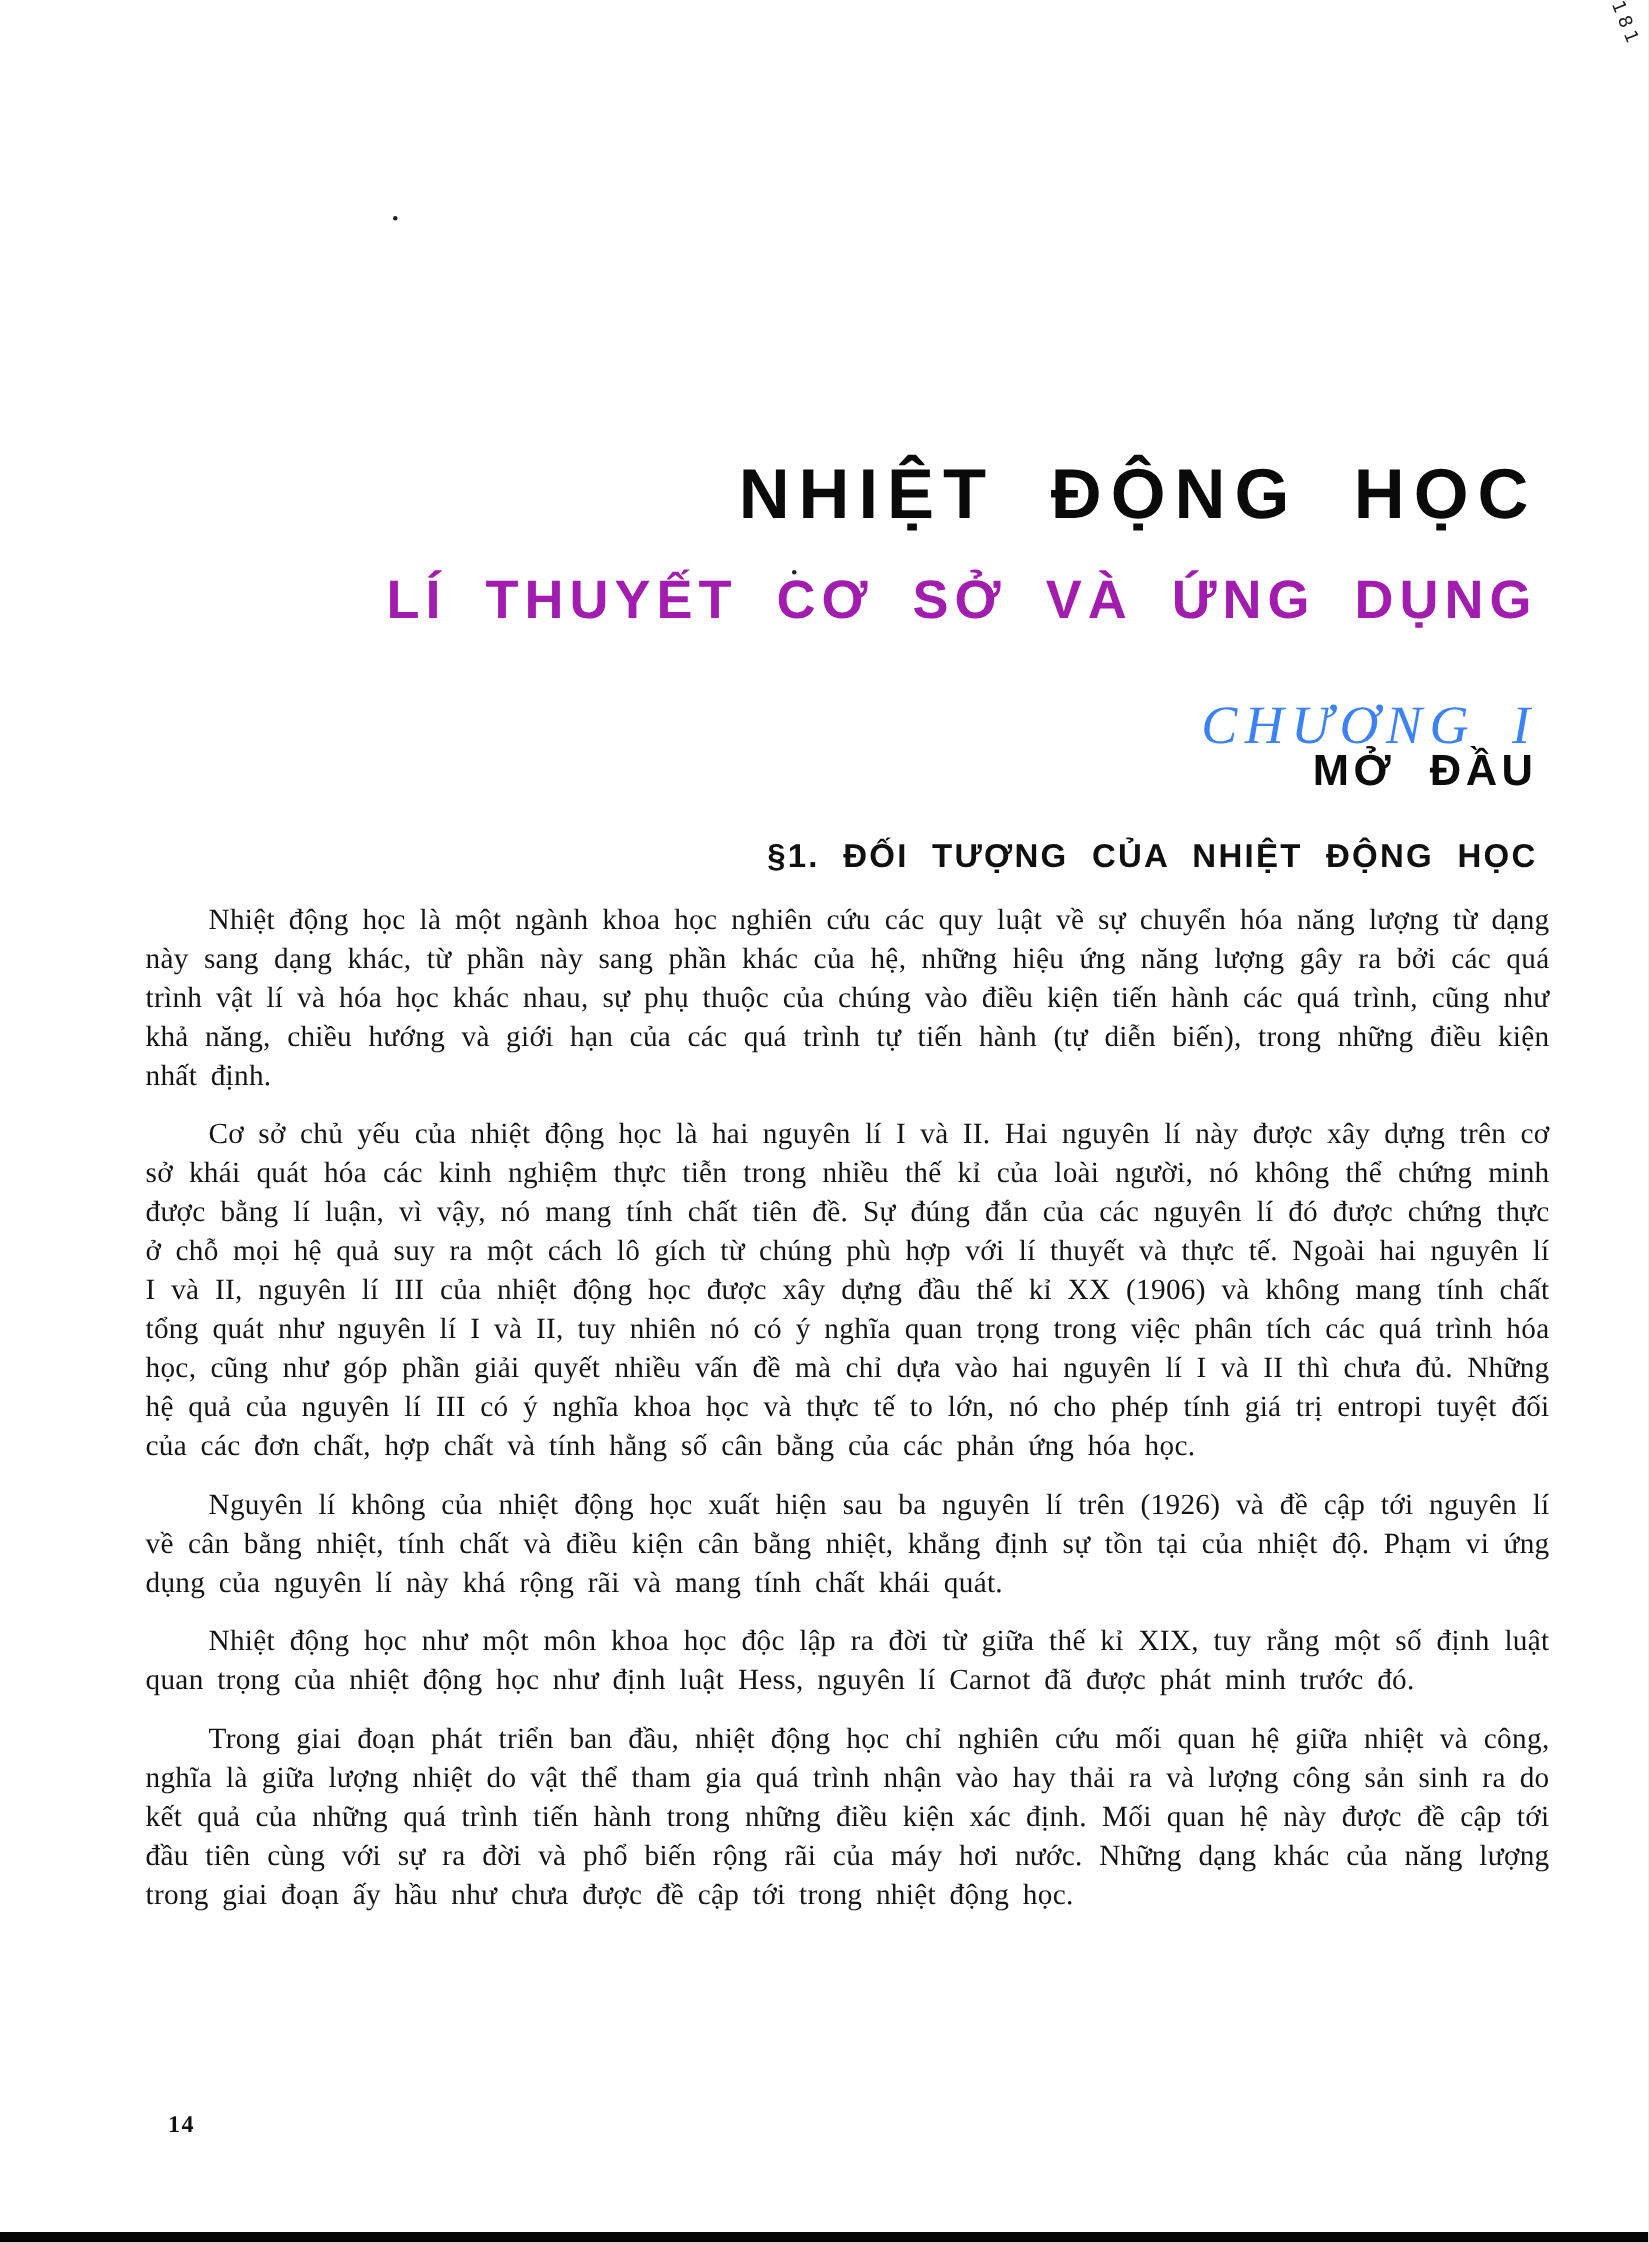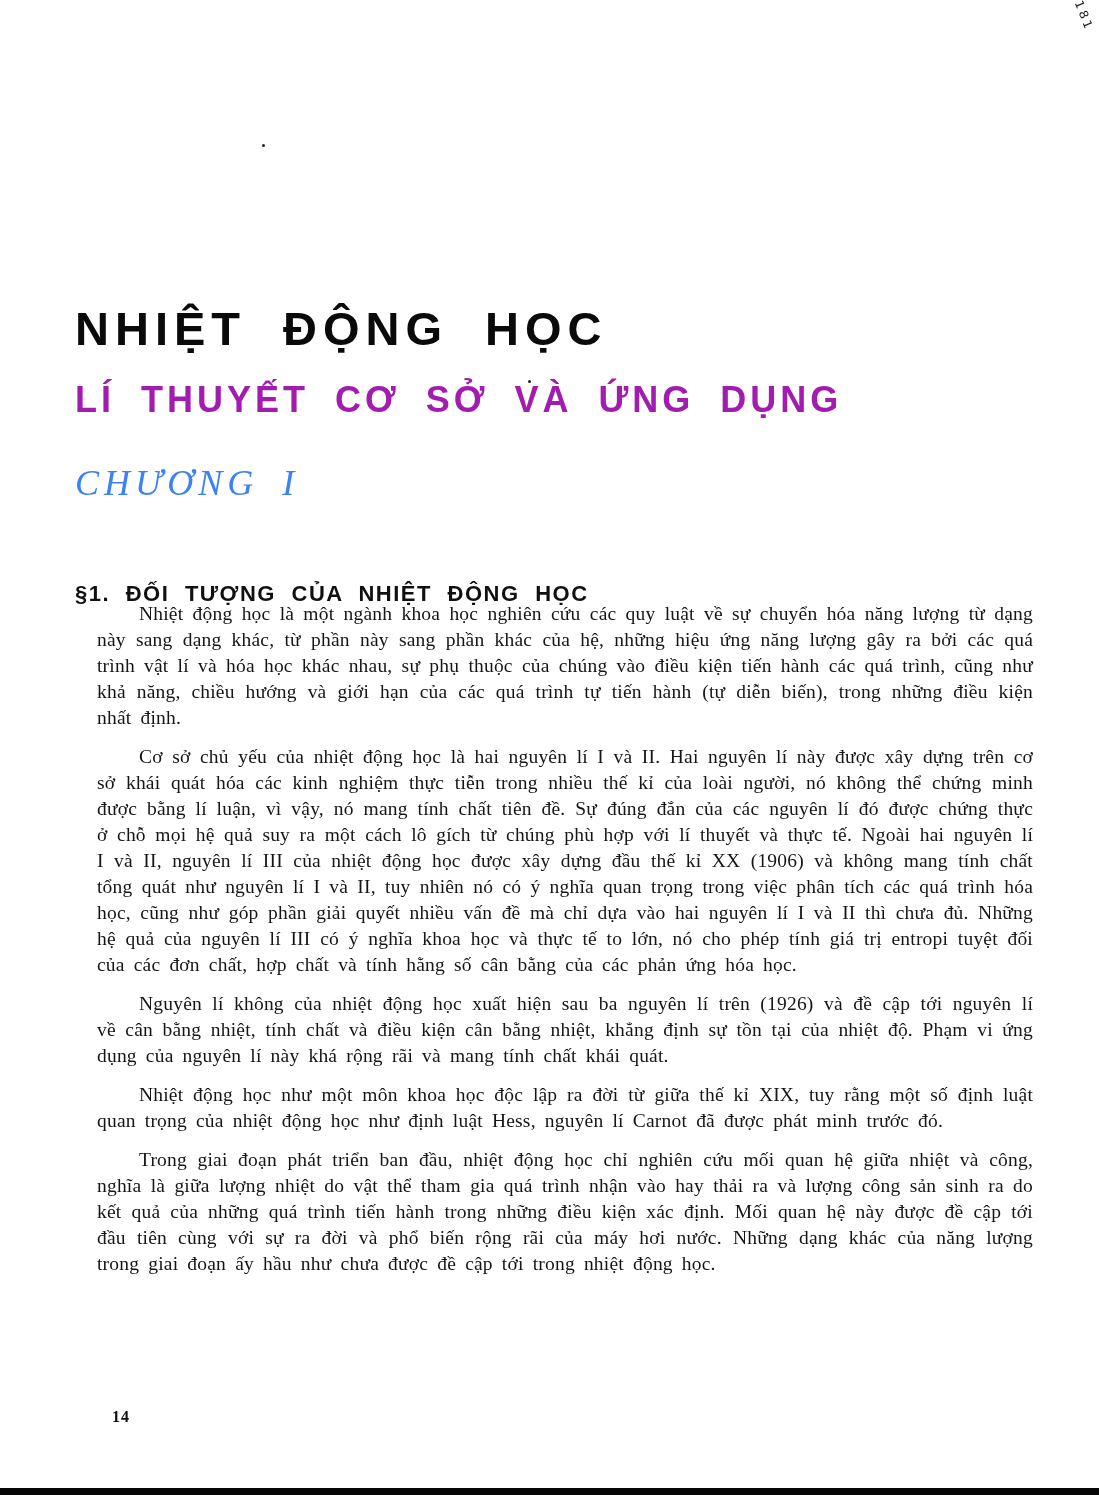--- a/index.html
+++ b/index.html
@@ -12,21 +12,21 @@
     width: 1099px;
     height: 1495px;
     background: #ffffff;
     overflow: hidden;
     color: #111;
   }
   .center-block {
     position: absolute;
     left: 75px;
     width: 950px;
-    text-align: left;
+    text-align: right;
     white-space: nowrap;
   }
   .book-title {
     top: 270px;
     font-family: "Liberation Sans", "DejaVu Sans", sans-serif;
     font-weight: bold;
     font-size: 47px;
     letter-spacing: 6px;
     word-spacing: 18px;
     color: #0a0a0a;
@@ -59,21 +59,20 @@
     color: #0c0c0c;
   }
   .section-heading {
     top: 558px;
     font-family: "Liberation Sans", "DejaVu Sans", sans-serif;
     font-weight: bold;
     font-size: 22px;
     letter-spacing: 1.5px;
     word-spacing: 8px;
     color: #101010;
-    margin-top: 23px;
   }
   .body-text {
     position: absolute;
     top: 601px;
     left: 85px;
     width: 948px;
     font-family: "Liberation Serif", "DejaVu Serif", serif;
     font-size: 19.5px;
     line-height: 26px;
     text-align: justify;
@@ -126,20 +125,21 @@
 <div class="page">
 
   <div class="corner-note">9181</div>
 
   <h1 class="center-block book-title">NHIỆT ĐỘNG HỌC</h1>
 
   <h2 class="center-block book-subtitle">LÍ THUYẾT CƠ SỞ VÀ ỨNG DỤNG</h2>
 
   <div class="center-block chapter-label">CHƯƠNG I</div>
 
+  <div class="center-block chapter-title">MỞ ĐẦU</div>
 
   <div class="center-block section-heading">§1. ĐỐI TƯỢNG CỦA NHIỆT ĐỘNG HỌC</div>
 
   <div class="body-text">
     <p>Nhiệt động học là một ngành khoa học nghiên cứu các quy luật về sự chuyển hóa năng lượng từ dạng này sang dạng khác, từ phần này sang phần khác của hệ, những hiệu ứng năng lượng gây ra bởi các quá trình vật lí và hóa học khác nhau, sự phụ thuộc của chúng vào điều kiện tiến hành các quá trình, cũng như khả năng, chiều hướng và giới hạn của các quá trình tự tiến hành (tự diễn biến), trong những điều kiện nhất định.</p>
     <p>Cơ sở chủ yếu của nhiệt động học là hai nguyên lí I và II. Hai nguyên lí này được xây dựng trên cơ sở khái quát hóa các kinh nghiệm thực tiễn trong nhiều thế kỉ của loài người, nó không thể chứng minh được bằng lí luận, vì vậy, nó mang tính chất tiên đề. Sự đúng đắn của các nguyên lí đó được chứng thực ở chỗ mọi hệ quả suy ra một cách lô gích từ chúng phù hợp với lí thuyết và thực tế. Ngoài hai nguyên lí I và II, nguyên lí III của nhiệt động học được xây dựng đầu thế kỉ XX (1906) và không mang tính chất tổng quát như nguyên lí I và II, tuy nhiên nó có ý nghĩa quan trọng trong việc phân tích các quá trình hóa học, cũng như góp phần giải quyết nhiều vấn đề mà chỉ dựa vào hai nguyên lí I và II thì chưa đủ. Những hệ quả của nguyên lí III có ý nghĩa khoa học và thực tế to lớn, nó cho phép tính giá trị entropi tuyệt đối của các đơn chất, hợp chất và tính hằng số cân bằng của các phản ứng hóa học.</p>
     <p>Nguyên lí không của nhiệt động học xuất hiện sau ba nguyên lí trên (1926) và đề cập tới nguyên lí về cân bằng nhiệt, tính chất và điều kiện cân bằng nhiệt, khẳng định sự tồn tại của nhiệt độ. Phạm vi ứng dụng của nguyên lí này khá rộng rãi và mang tính chất khái quát.</p>
     <p>Nhiệt động học như một môn khoa học độc lập ra đời từ giữa thế kỉ XIX, tuy rằng một số định luật quan trọng của nhiệt động học như định luật Hess, nguyên lí Carnot đã được phát minh trước đó.</p>
     <p>Trong giai đoạn phát triển ban đầu, nhiệt động học chỉ nghiên cứu mối quan hệ giữa nhiệt và công, nghĩa là giữa lượng nhiệt do vật thể tham gia quá trình nhận vào hay thải ra và lượng công sản sinh ra do kết quả của những quá trình tiến hành trong những điều kiện xác định. Mối quan hệ này được đề cập tới đầu tiên cùng với sự ra đời và phổ biến rộng rãi của máy hơi nước. Những dạng khác của năng lượng trong giai đoạn ấy hầu như chưa được đề cập tới trong nhiệt động học.</p>
   </div>

